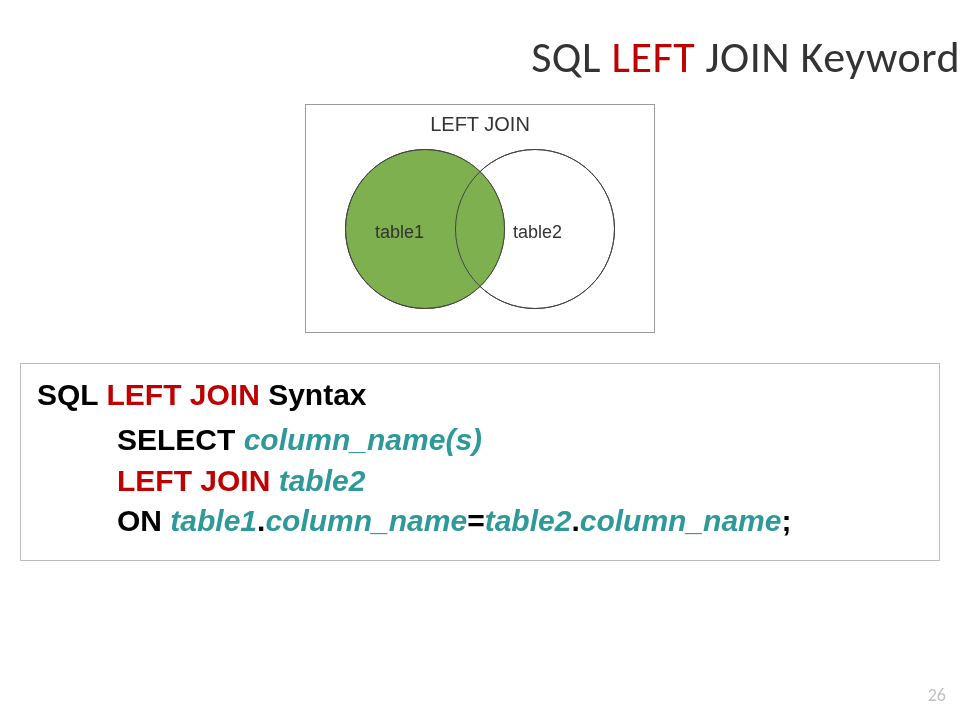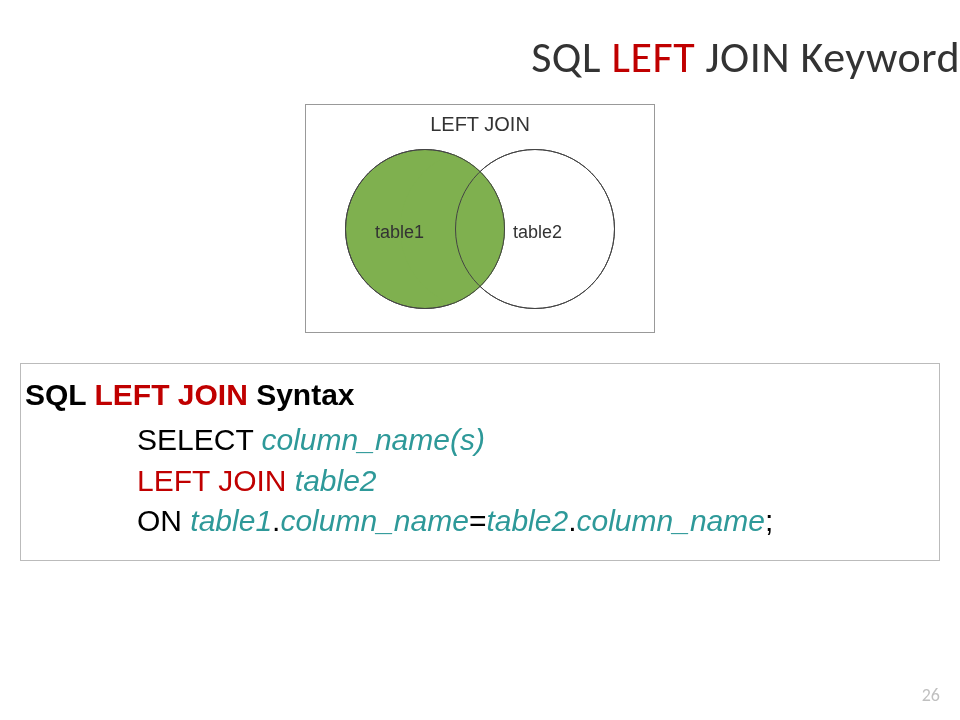--- a/index.html
+++ b/index.html
@@ -113,45 +113,46 @@
       border: 1px solid #444;
       left: 120px;
       top: 5px;
       z-index: 4;
       background: transparent;
       pointer-events: none;
     }
     .syntax-box {
       margin: 0 20px;
       border: 1px solid #bbb;
-      padding: 14px 16px 18px 4px;
+      padding: 14px 16px 18px 16px;
       background: #fff;
     }
     .syntax-heading {
       font-size: 30px;
       font-weight: bold;
       font-family: Arial, sans-serif;
       color: #000;
       margin-bottom: 8px;
     }
     .syntax-heading .red { color: #c00000; }
     .syntax-line {
       font-size: 30px;
       font-family: Arial, sans-serif;
       color: #000;
-      margin-left: 112px;
+      margin-left: 80px;
       line-height: 1.35;
+      font-weight: bold;
     }
     .code-red { color: #c00000; }
     .code-teal { color: #2e9999; font-style: italic; }
     .code-black { color: #000; }
     .page-number {
       position: absolute;
       bottom: 14px;
-      right: 20px;
+      right: 14px;
       font-size: 18px;
       color: #c0c0c0;
       font-family: Calibri, Arial, sans-serif;
     }
   </style>
 </head>
 <body>
 
 <h1 class="slide-title">
   <span>SQL </span><span class="red">LEFT</span><span> JOIN Keyword</span>

